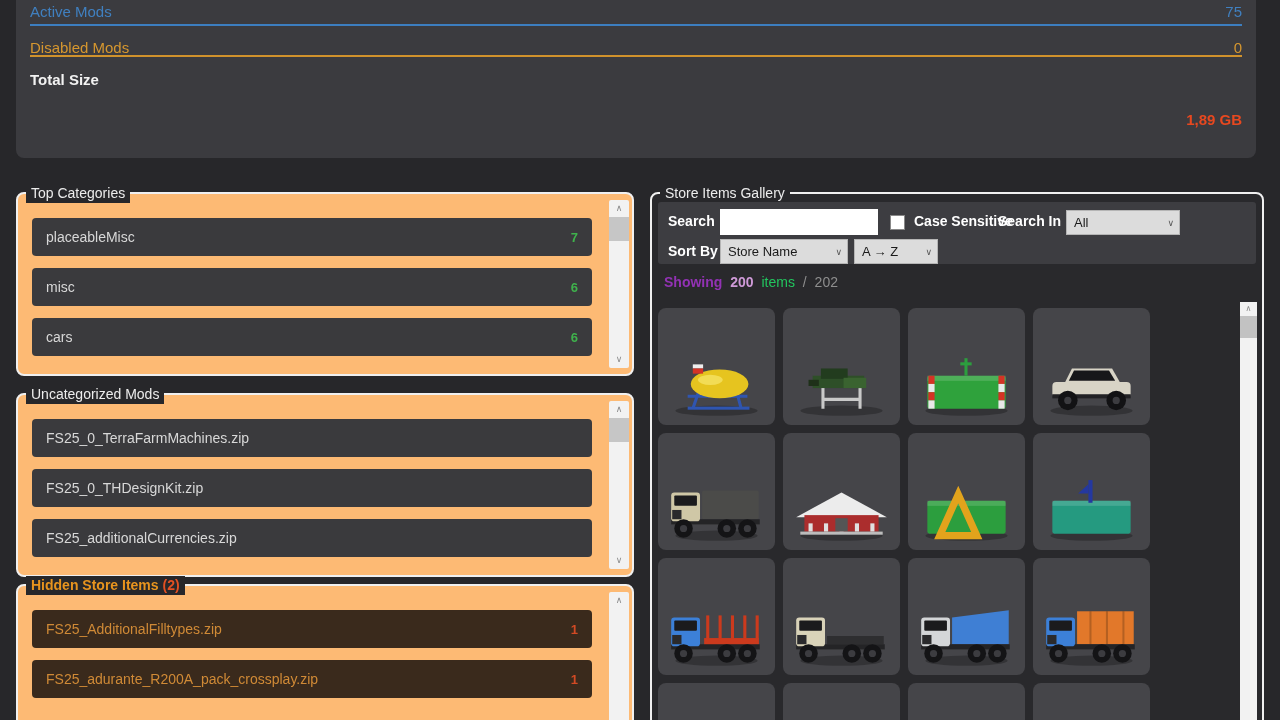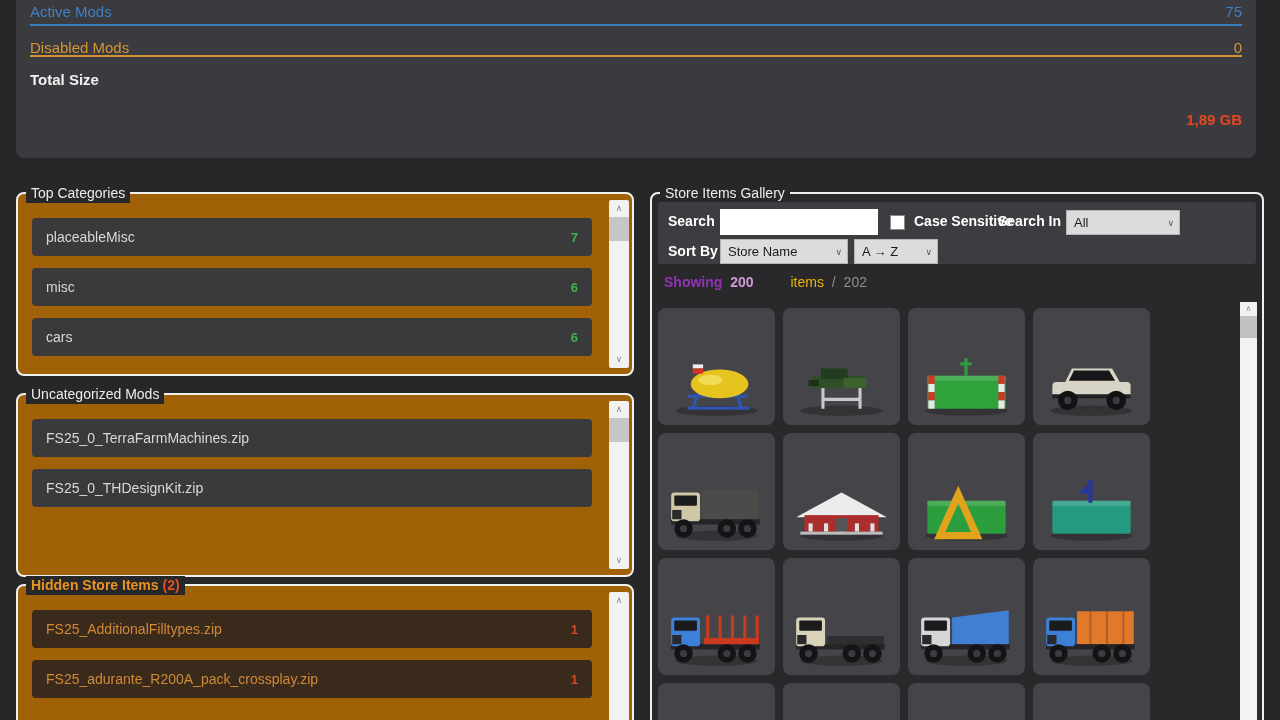--- a/index.html
+++ b/index.html
@@ -14,21 +14,21 @@
   .stat-row .lbl{display:inline-block;}
   .stat-row .val{float:right;}
   .r1{height:26px;padding-top:3px;border-bottom:2px solid;}
   .r2{height:31px;padding-top:13px;border-bottom:2px solid;}
   .r3{height:41px;padding-top:14px;border-bottom:2px solid;}
   .r4{height:46px;padding-top:14px;}
   .r4 .lbl{font-weight:bold;}
   .r4 .val{font-weight:bold;margin-top:40px;}
 
   
-  .groupbox{position:absolute;border:2px solid #f0f0f0;border-radius:8px;background:#a16207;}
+  .groupbox{position:absolute;border:2px solid #f0f0f0;border-radius:8px;background:#fdba74;}
   .groupbox .hdr{position:absolute;top:-10px;left:8px;background:#27272a;
                  padding:0 5px;font-size:14px;color:#ececec;line-height:19px;white-space:nowrap;}
   .hdr-orange{font-weight:bold;}
 
   .g-cats{left:16px;top:192px;width:618px;height:184px;}
   .g-unc {left:16px;top:393px;width:618px;height:184px;}
   .g-hid {left:16px;top:584px;width:618px;height:176px;}
 
   .list{position:absolute;left:14px;top:24px;right:40px;}
   .list-row{height:38px;margin-bottom:12px;background:#3a3a3d;border-radius:4px;
@@ -124,20 +124,23 @@
 
   <div class="groupbox g-unc">
     <span class="hdr">Uncategorized Mods</span>
     <div class="list" id="unc-list">
         <div class="list-row">
           <span>FS25_0_TerraFarmMachines.zip</span>
         </div>
         <div class="list-row">
           <span>FS25_0_THDesignKit.zip</span>
         </div>
+        <div class="list-row">
+          <span>FS25_additionalCurrencies.zip</span>
+        </div>
       </div>
     <div class="vscroll">
       <div class="arr up">∧</div>
       <div class="thumb"></div>
       <div class="arr down">∨</div>
     </div>
   </div>
 
   <div class="groupbox g-hid">
     <span class="hdr hdr-orange">
@@ -180,21 +183,21 @@
       </div>
       <div class="dropdown dd-dir">
         <span>A → Z</span>
         <span class="chev">∨</span>
       </div>
     </div>
 
     <div class="showing-row">
       <span class="sh-word" id="sh-word" style="color: rgb(146, 50, 180);">Showing</span>
       <span class="sh-count" id="sh-count" style="color: rgb(207, 154, 216);">200</span>
-      <span id="sh-items" style="color: #eab308; margin-left: 29px;">items</span>
+      <span id="sh-items" style="color: #22c55e;">items</span>
       <span id="sh-sep" style="color: rgb(142, 142, 142);">/</span>
       <span id="sh-total" style="color: rgb(142, 142, 142);">202</span>
     </div>
 
     <div class="grid" id="tiles">
         <div class="tile">
           <svg viewBox="0 0 100 64" width="103" height="66">
             <ellipse cx="50" cy="56" rx="40" ry="5" fill="rgba(0,0,0,0.25)"></ellipse>
             <path d="M27 54 L36 28 M74 54 L67 28 M22 42 H80" stroke="#2f55b0" stroke-width="3" fill="none"></path>
             <rect x="22" y="52" width="60" height="3" fill="#2f55b0"></rect>

